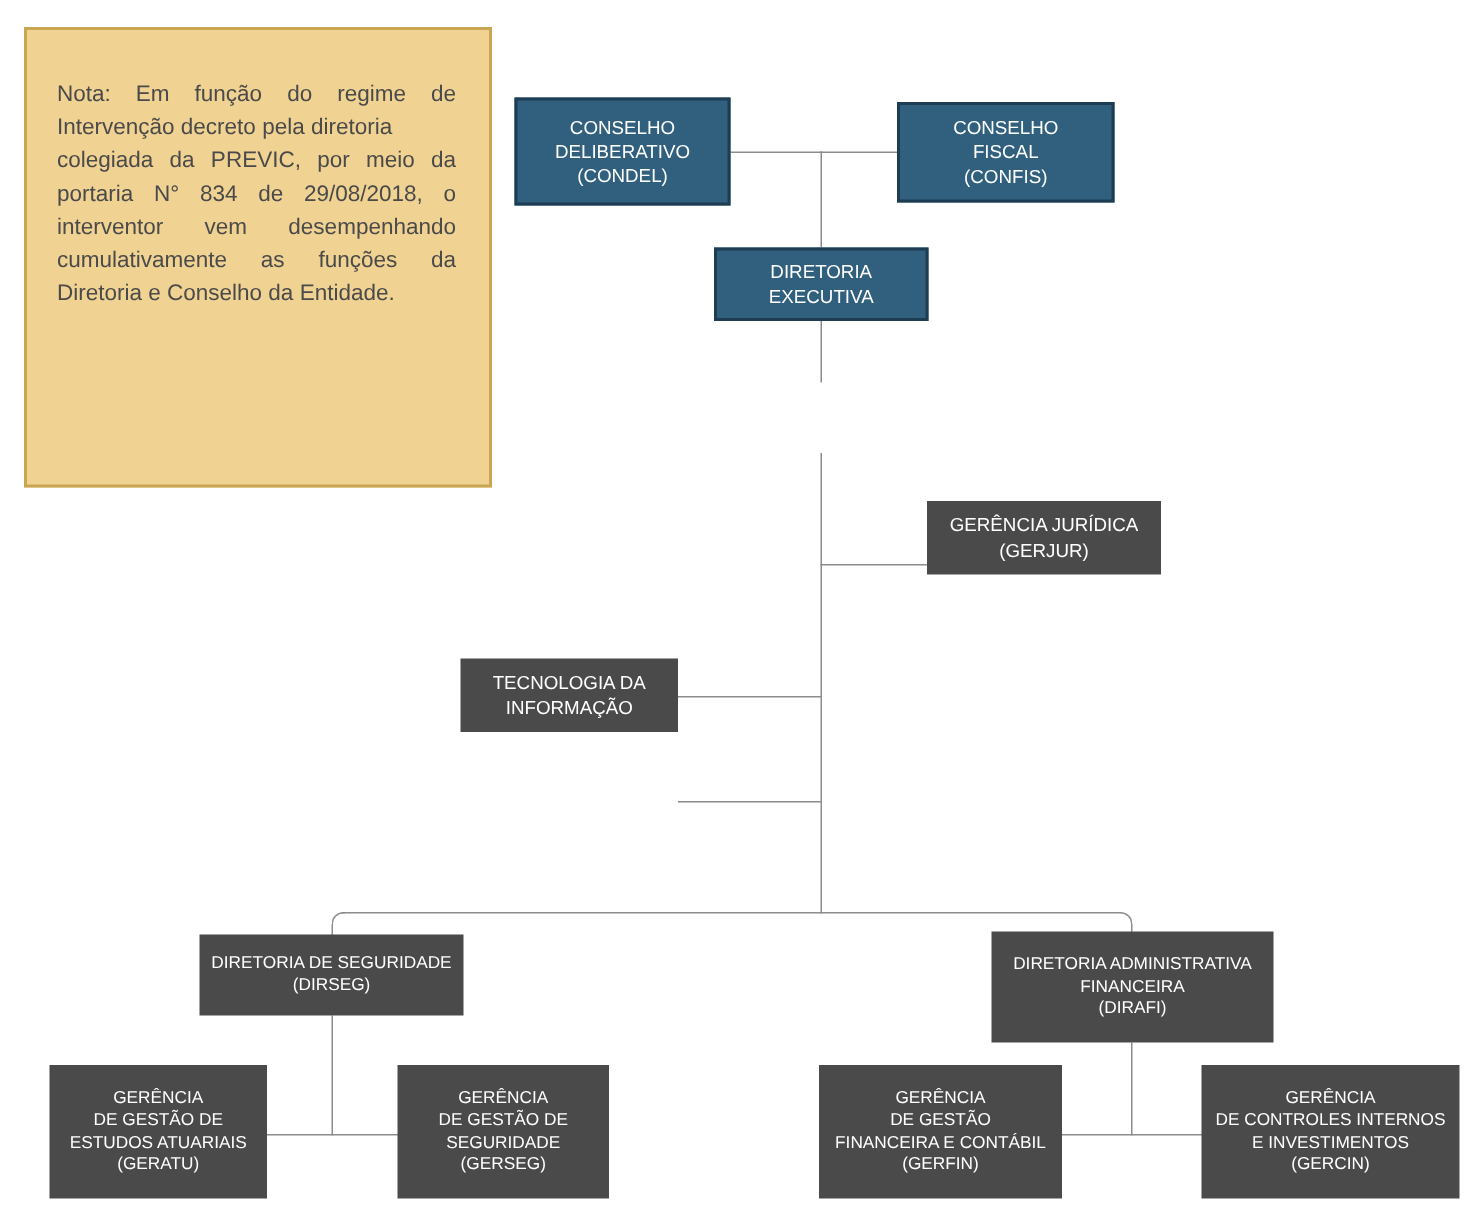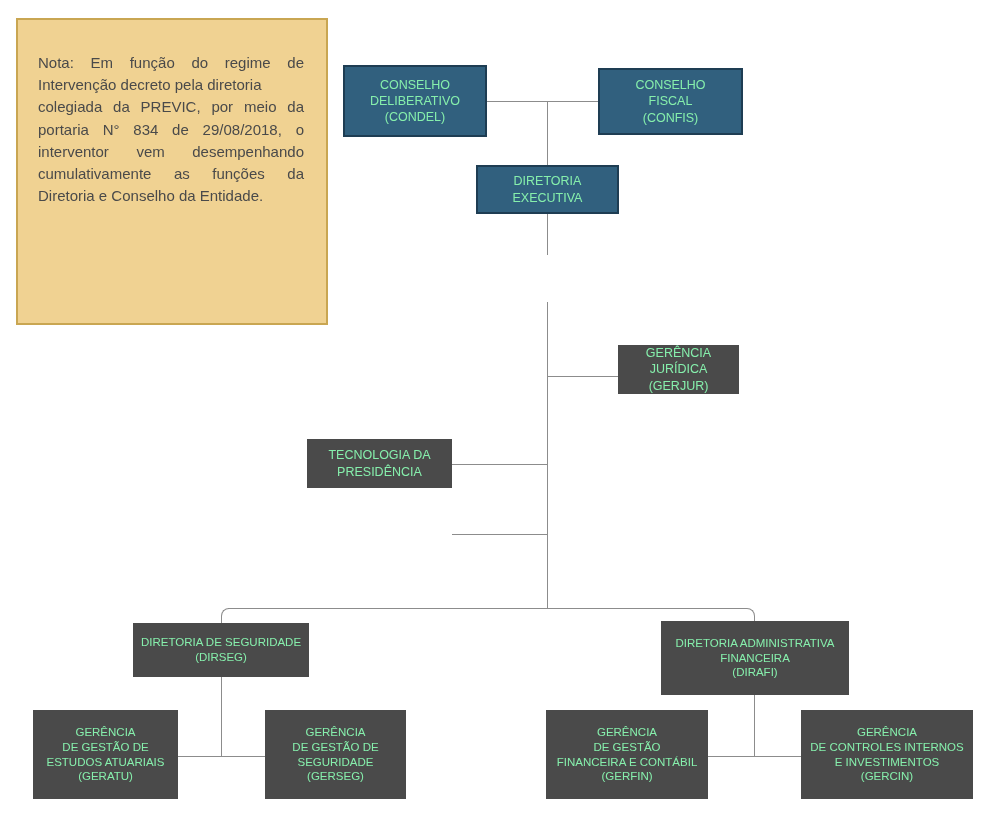--- a/index.html
+++ b/index.html
@@ -41,21 +41,21 @@
   }
 
   
   .node {
     position: absolute;
     box-sizing: border-box;
     display: flex;
     align-items: center;
     justify-content: center;
     text-align: center;
-    color: #86efac;
+    color: #ffffff;
     line-height: 1.3;
     white-space: pre-line;
   }
   .node.blue {
     background: #31607E;
     border: 2px solid #1E3D53;
     font-size: 12.5px;
   }
   .node.gray {
     background: #4A4A4A;
@@ -133,25 +133,25 @@
 (CONDEL)</div>
 
   <div class="node blue" style="left:598px; top:68px; width:145px; height:67px;">CONSELHO
 FISCAL
 (CONFIS)</div>
 
   <div class="node blue" style="left:476px; top:165px; width:143px; height:49px;">DIRETORIA
 EXECUTIVA</div>
 
 
-  <div class="node gray" style="left:618px; top:345px; width:121px; height:49px;">GERÊNCIA JURÍDICA
+  <div class="node gray" style="left:618px; top:334px; width:156px; height:49px;">GERÊNCIA JURÍDICA
 (GERJUR)</div>
 
   <div class="node gray" style="left:307px; top:439px; width:145px; height:49px;">TECNOLOGIA DA
-PRESIDÊNCIA</div>
+INFORMAÇÃO</div>
 
 
   <div class="node gray small" style="left:133px; top:623px; width:176px; height:54px;">DIRETORIA DE SEGURIDADE
 (DIRSEG)</div>
 
   <div class="node gray small" style="left:661px; top:621px; width:188px; height:74px;">DIRETORIA ADMINISTRATIVA
 FINANCEIRA
 (DIRAFI)</div>
 
   <div class="node gray small" style="left:33px; top:710px; width:145px; height:89px;">GERÊNCIA

